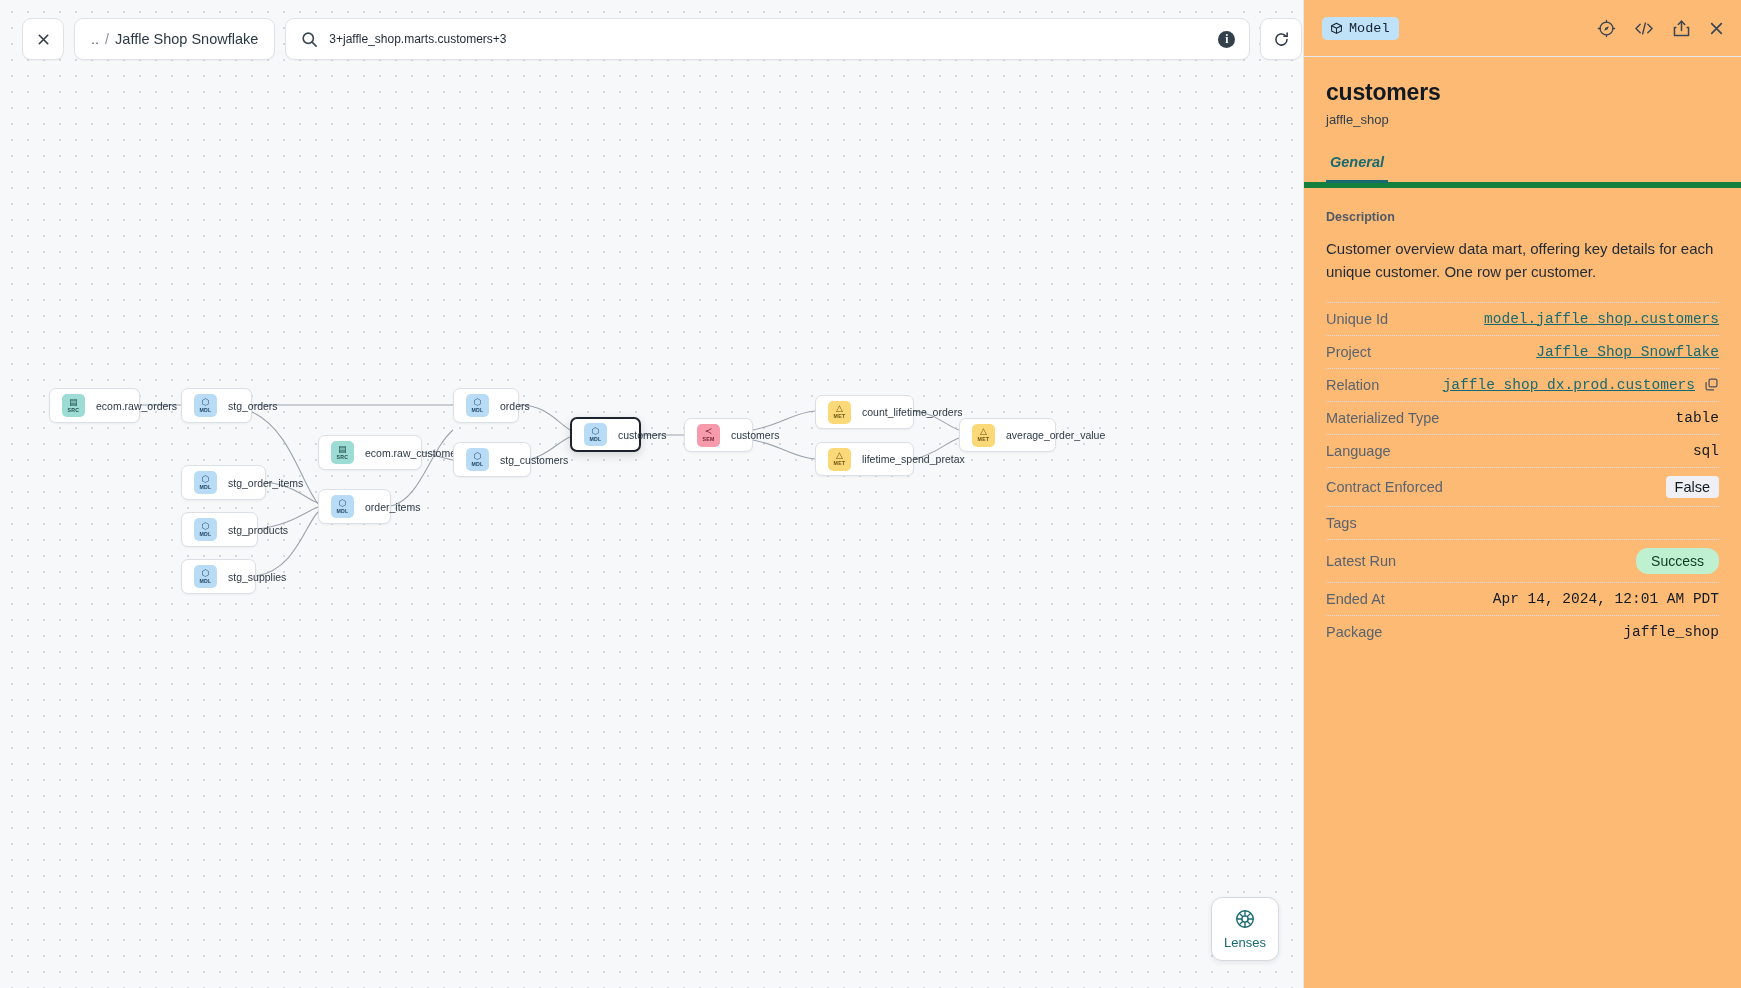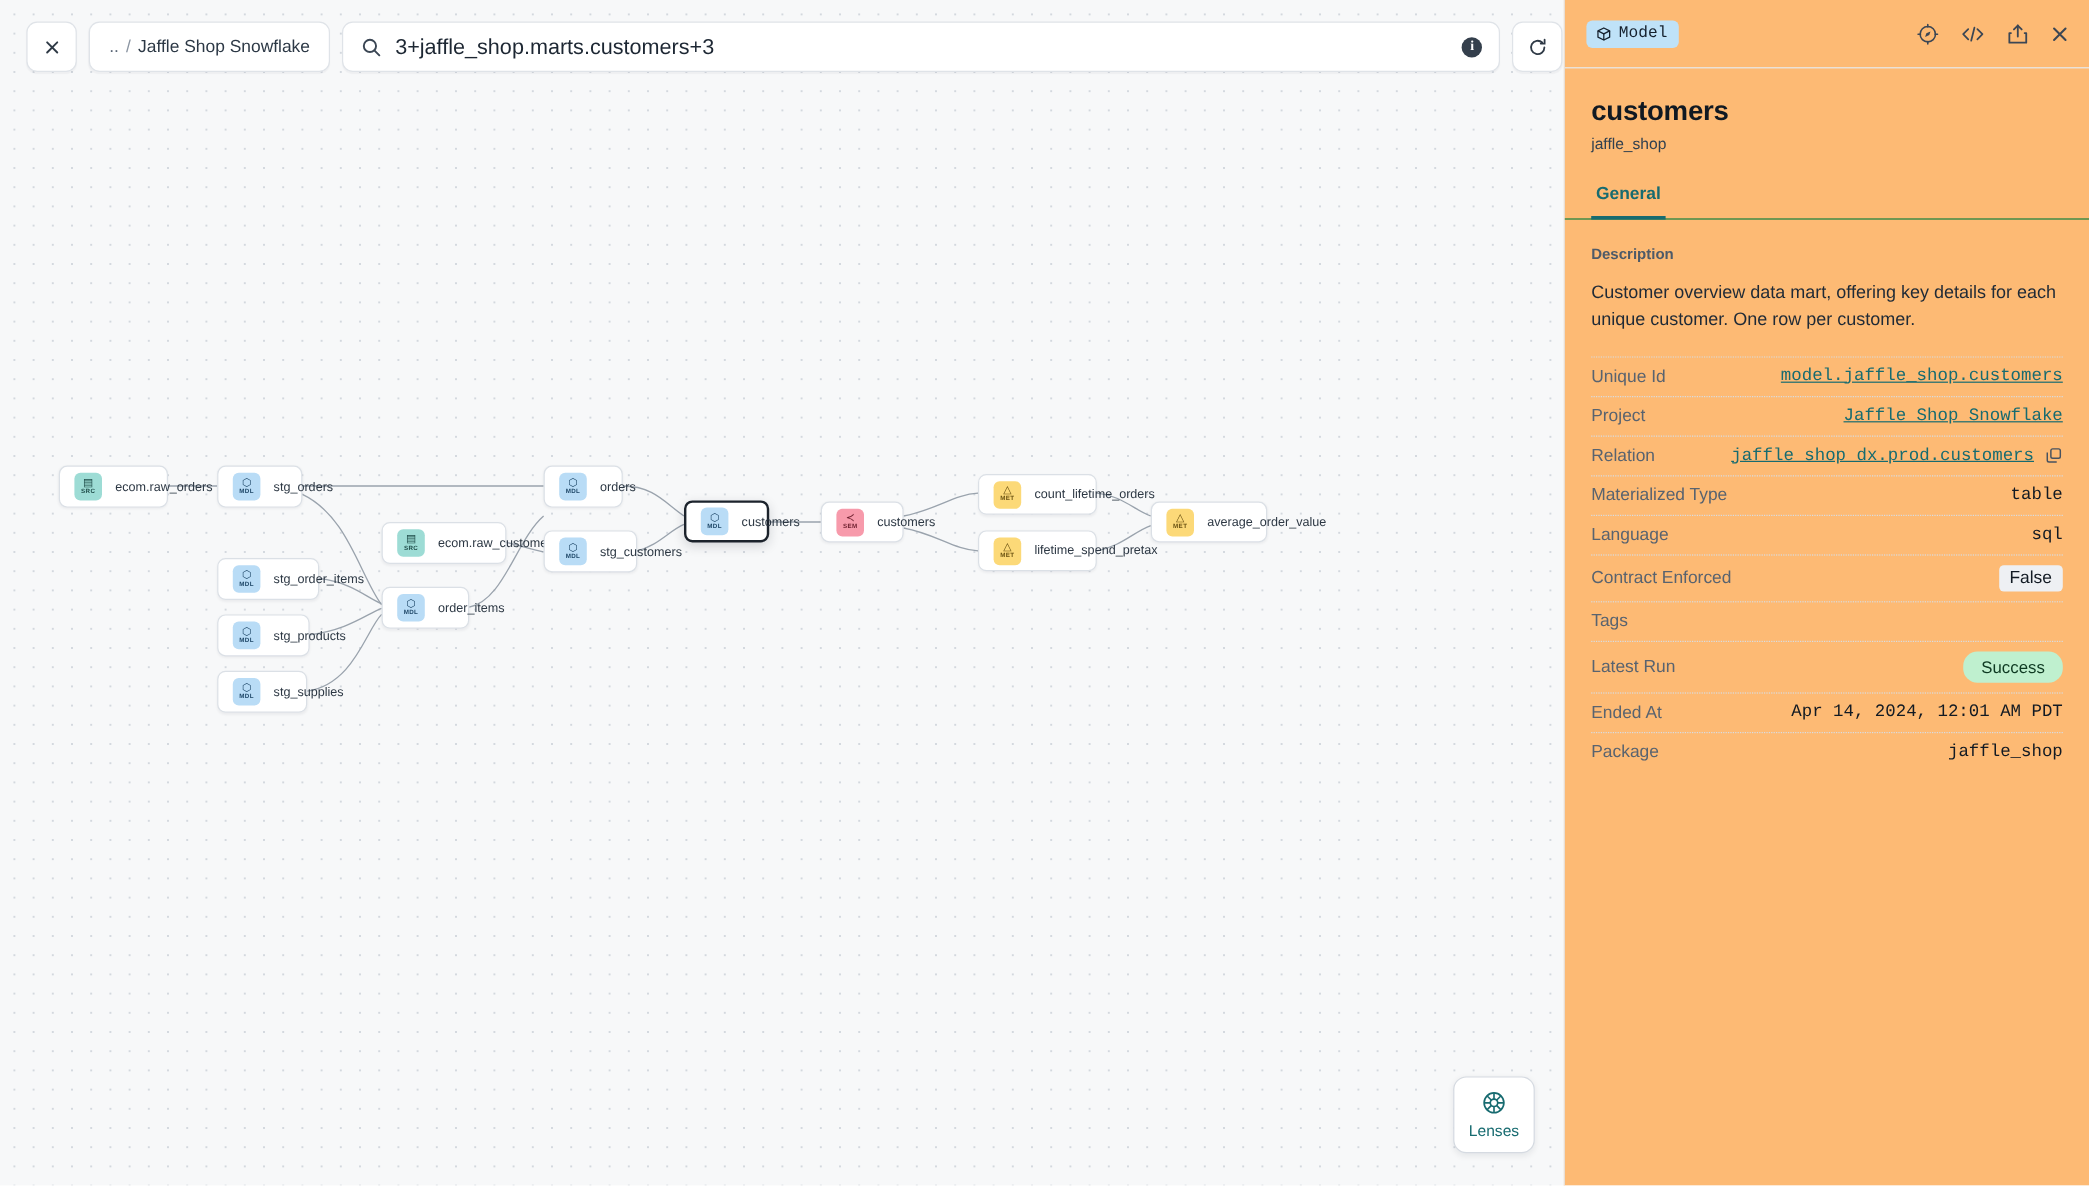--- a/index.html
+++ b/index.html
@@ -53,21 +53,21 @@
 
   .searchbar {
     height: 42px; width: 965px;
     background: #ffffff; border: 1px solid #dfe3e8; border-radius: 9px;
     display: flex; align-items: center; gap: 11px;
     padding: 0 14px 0 15px;
     box-shadow: 0 1px 1px rgba(16,24,40,.04);
   }
   .searchbar input {
     flex: 1 1 auto; border: none; outline: none;
-    font-size: 18px; color: #1d2733;
+    font-size: 12px; color: #1d2733;
     font-family: "Liberation Sans", sans-serif;
     background: transparent;
   }
   .info-dot {
     width: 17px; height: 17px; border-radius: 50%;
     background: #343f4c; color: #fff;
     font-size: 11.5px; font-weight: bold;
     display: flex; align-items: center; justify-content: center;
     font-family: "Liberation Serif", serif; cursor: pointer; flex: none;
   }
@@ -152,21 +152,21 @@
     font-family: "Liberation Mono", monospace;
     cursor: pointer;
   }
   .panel-top .spacer { flex: 1; }
   .pico { color: #3b4654; display: flex; align-items: center; cursor: pointer; margin-left: 17px; }
 
   .panel-head { padding: 22px 22px 0 22px; }
   .panel-title { font-size: 23px; font-weight: bold; color: #111922; letter-spacing: -.2px; }
   .panel-sub { font-size: 13px; color: #31404f; margin-top: 6px; }
 
-  .tabs { display: flex; padding: 0 22px; margin-top: 27px; border-bottom: 1px solid #15803d; }
+  .tabs { display: flex; padding: 0 22px; margin-top: 27px; border-bottom: 6px solid #15803d; font-style: italic; }
   .tab {
     font-size: 14.5px; font-weight: bold; color: #176b70;
     padding: 0 4px 10px 4px; cursor: pointer;
     border-bottom: 3px solid #176b70; margin-bottom: -1px;
   }
 
   .panel-body { padding: 22px 22px 0 22px; overflow-y: auto; }
   .section-label { font-size: 12.5px; font-weight: bold; color: #4e5a68; }
   .desc-text { font-size: 15px; color: #1f2a36; line-height: 1.55; margin-top: 13px; }
 

